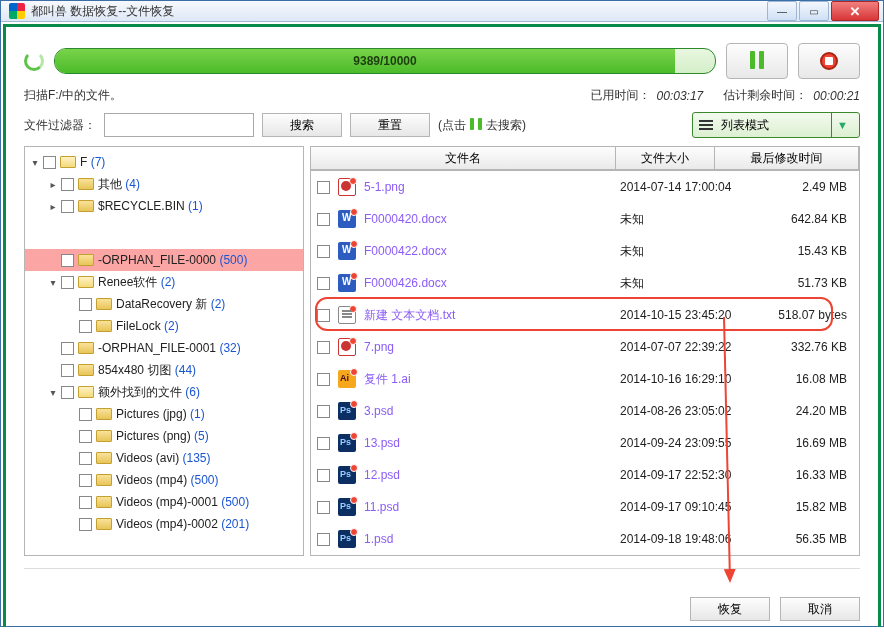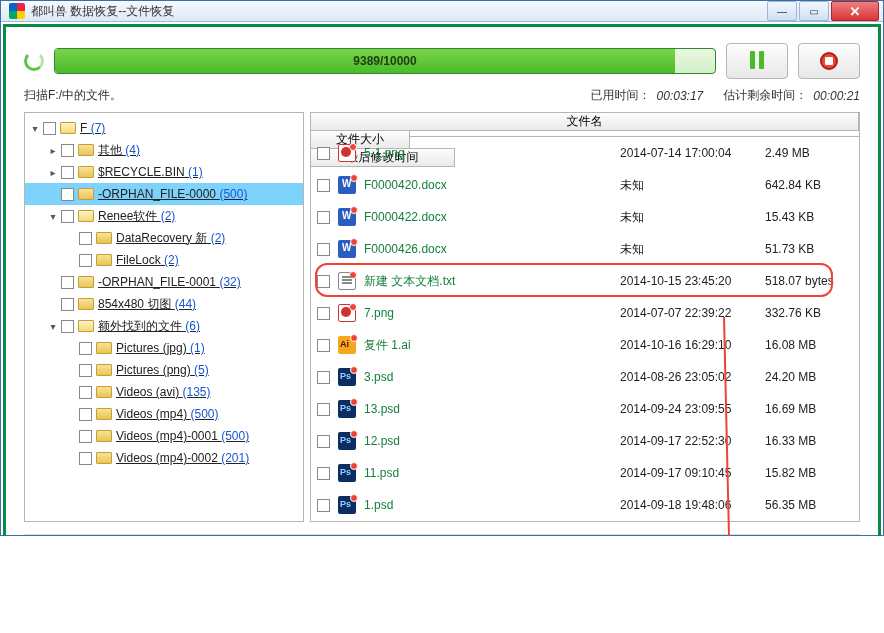--- a/index.html
+++ b/index.html
@@ -1,28 +1,28 @@
 <!DOCTYPE html>
 <html><head>
 <meta charset="utf-8">
 <style>
 * { box-sizing: border-box; margin: 0; padding: 0; font-family: "Microsoft YaHei", "SimSun", Arial, sans-serif; font-size: 12px; }
 body { background: #fff; }
-.window { width: 884px; height: 536px; border: 1px solid #3a6ea5; background: #fff; display: flex; flex-direction: column; }
+.window { width: 884px; height: 627px; border: 1px solid #3a6ea5; background: #fff; display: flex; flex-direction: column; }
 .titlebar { height: 28px; background: linear-gradient(#f6f9fe, #dfe8f6); border-bottom: 1px solid #a0b8d6; display: flex; align-items: center; padding: 0 4px; }
 .titlebar .app-icon { width: 16px; height: 16px; margin: 0 6px 0 4px; background: conic-gradient(#e24 0 25%, #fc0 0 50%, #0a6 0 75%, #06c 0 100%); border-radius: 2px; }
 .titlebar .title { flex: 1; color: #333; }
 .titlebar .win-btns { display: flex; gap: 2px; }
 .titlebar .win-btn { width: 30px; height: 20px; display: flex; align-items: center; justify-content: center; border: 1px solid #9cb6d8; background: linear-gradient(#f3f7fd, #cfe0f5); border-radius: 2px; font-size: 10px; color: #333; cursor: pointer; }
 .titlebar .win-btn.close { width: 48px; background: linear-gradient(#f07f7f, #d93636); border-color: #b02525; color: #fff; font-weight: bold; font-size: 13px; }
 
 .app-body { flex: 1; border: 3px solid #0a8a4a; margin: 2px; padding: 16px 18px 14px; display: flex; flex-direction: column; gap: 8px; position: relative; }
 .topbar { display: flex; align-items: center; gap: 10px; }
 .spinner { width: 20px; height: 20px; border: 3px solid #5fc24a; border-top-color: #fff; border-right-color: #b4e6a6; border-radius: 50%; }
-.progress-wrap { flex: 1; height: 26px; border: 1px solid #2b8a2b; border-radius: 4px; background: linear-gradient(#e9f7e0,#d4efc8); position: relative; overflow: hidden; }
+.progress-wrap { flex: 1; height: 26px; border: 1px solid #2b8a2b; border-radius: 12px; background: linear-gradient(#e9f7e0,#d4efc8); position: relative; overflow: hidden; }
 .progress-fill { position: absolute; inset: 0; background: linear-gradient(#7ad34a,#4bbb2a); width: 94%; }
 .progress-text { position: absolute; inset: 0; display: flex; align-items: center; justify-content: center; font-weight: bold; color: #1d3d12; }
 .big-btn { width: 62px; height: 36px; border: 1px solid #b5b5b5; border-radius: 4px; background: linear-gradient(#fdfdfd,#e8e8e8); display: flex; align-items: center; justify-content: center; cursor: pointer; }
 .pause-icon span, .pause-mini span { display:inline-block; width:5px; height:18px; background:#4bbb2a; margin:0 2px; border-radius:1px; }
 .pause-mini span { width:4px; height:12px; }
 .stop-icon { width:18px; height:18px; border-radius:50%; background:#e43; border:2px solid #a21; display:flex; align-items:center; justify-content:center; }
 .stop-icon::after { content:""; width:8px; height:8px; background:#fff; border-radius:1px; }
 
 .status-row { display:flex; align-items:center; color:#333; }
 .status-row .flex1 { flex:1; }
@@ -42,44 +42,44 @@
 .main { flex:1; display:flex; gap:6px; min-height:0; }
 .tree-pane, .file-pane { border:1px solid #b5b5b5; position:relative; }
 .tree-pane { width:280px; overflow:auto; padding:4px 0; }
 .file-pane { flex:1; display:flex; flex-direction:column; overflow:hidden; }
 
 .tree-node { display:flex; align-items:center; height:22px; white-space:nowrap; cursor:pointer; }
 .tree-node .twisty { width:12px; text-align:center; color:#555; font-size:10px; cursor:pointer; }
 .tree-node .cb { width:13px; height:13px; border:1px solid #888; margin:0 4px 0 2px; cursor:pointer; background:#fff; }
 .tree-node .folder { width:16px; height:12px; background:linear-gradient(#f9e29a,#e8c558); border:1px solid #c4a030; border-radius:1px; margin-right:4px; }
 .tree-node .folder.open { background:linear-gradient(#fff2c4,#f4da7a); }
-.tree-node .label { color:#222;text-decoration:underline; }
+.tree-node .label { color:#222; }
 .tree-node .label .count { color:#1a56d0; }
-.tree-node.sel { background:#7dd3fc; }
+.tree-node.sel { background:#fca5a5;margin-top:32px; }
 .indent0{padding-left:4px}.indent1{padding-left:22px}.indent2{padding-left:40px}
 
-.file-header { display:flex; height:24px; border-bottom:1px solid #b5b5b5;flex-direction:column; }
+.file-header { display:flex; height:24px; border-bottom:1px solid #b5b5b5; }
 .file-header .col { border:1px solid #b5b5b5; margin:-1px 0 0 -1px; background:linear-gradient(#fdfdfd,#eaeaea); display:flex; align-items:center; justify-content:center; cursor:pointer; }
 .col-name{flex:1}.col-date{width:145px}.col-size{width:100px}
 
 .file-list { flex:1; overflow-y:auto; overflow-x:hidden; position:relative; }
 .file-row { display:flex; align-items:center; height:32px; padding:0 6px; }
 .file-row.hl::after { content:""; position:absolute; left:4px; right:26px; height:30px; border:2px solid #e43; border-radius:12px; pointer-events:none; transform:translateY(-1px); }
 .file-row { position:relative; }
 .file-row .cb { width:13px; height:13px; border:1px solid #888; margin-right:8px; cursor:pointer; background:#fff; }
 .file-row .ficon { width:18px; height:18px; margin-right:8px; border-radius:2px; position:relative; }
 .ficon.png{background:#fff;border:1px solid #c33;} .ficon.png::after{content:"";position:absolute;left:2px;top:2px;width:10px;height:10px;background:#c33;border-radius:50%;}
 .ficon.doc{background:#2d5cc0;} .ficon.doc::after{content:"W";color:#fff;font-size:10px;font-weight:bold;position:absolute;left:4px;top:2px;}
 .ficon.txt{background:#fff;border:1px solid #888;} .ficon.txt::after{content:"";position:absolute;left:3px;top:3px;right:3px;height:2px;background:#888;box-shadow:0 3px #888,0 6px #888;}
 .ficon.ai{background:#f7a71b;} .ficon.ai::after{content:"Ai";color:#5b3;font-size:9px;font-weight:bold;position:absolute;left:2px;top:3px;color:#412;}
 .ficon.psd{background:#0b2e63;} .ficon.psd::after{content:"Ps";color:#9cf;font-size:9px;font-weight:bold;position:absolute;left:2px;top:3px;}
 .ficon .badge{position:absolute;width:8px;height:8px;background:#e43;border-radius:50%;right:-2px;top:-2px;border:1px solid #fff;}
-.file-row .fname { flex:1; color:#15803d; }
+.file-row .fname { flex:1; color:#8b5cf6; }
 .file-row .fdate { width:145px; color:#222; text-align:left; }
-.file-row .fsize { width:88px; color:#222; text-align:left; padding-right:6px; }
+.file-row .fsize { width:88px; color:#222; text-align:right; padding-right:6px; }
 
 .footer-hint { text-align:right; color:#333; padding:2px 4px 0; }
 .bottom-bar { display:flex; justify-content:flex-end; gap:10px; padding-top:28px; border-top:1px solid #ddd; margin-top:4px; }
 
 
 .arrow-svg { position:absolute; pointer-events:none; }
 </style>
 </head>
 <body>
 
@@ -112,20 +112,40 @@
 
     <div class="status-row">
       <span class="flex1">扫描F:/中的文件。</span>
       <span>已用时间：</span>
       <span class="time">00:03:17</span>
       <span class="sep"></span>
       <span>估计剩余时间：</span>
       <span class="time">00:00:21</span>
     </div>
 
+    <div class="filter-row">
+      <span class="filter-label">文件过滤器：</span>
+      <input class="filter-input" style="">
+      <div class="btn">搜索</div>
+      <div class="btn">重置</div>
+      <span class="hint">
+        <span>(点击</span>
+        <span class="pause-mini"><span></span><span></span></span>
+        <span>去搜索)</span>
+      </span>
+      <div class="view-mode">
+        <span class="list-icon">
+            <i></i>
+            <i></i>
+            <i></i>
+          </span>
+        <span>列表模式</span>
+        <span class="chev">▼</span>
+      </div>
+    </div>
 
     <div class="main">
       <div class="tree-pane" id="tree">
           <div class="tree-node indent0">
             <span class="twisty">▾</span>
             <span class="cb"></span>
             <span class="folder open"></span>
             <span class="label">F <span class="count">(7)</span></span>
           </div>
           <div class="tree-node indent1">

